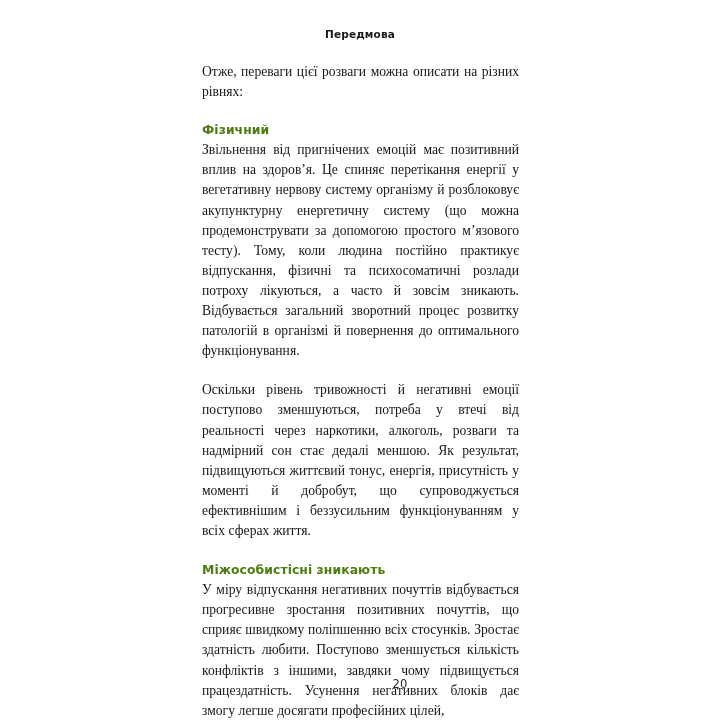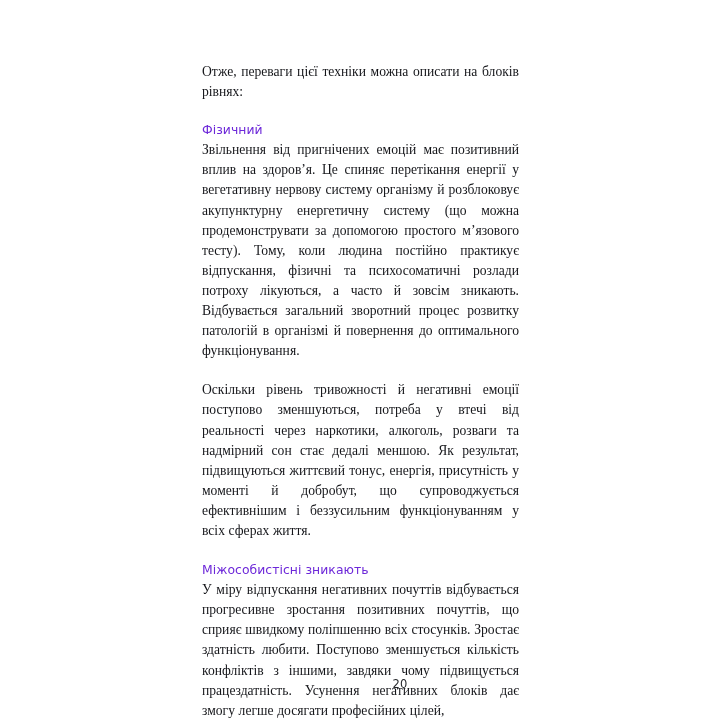--- a/index.html
+++ b/index.html
@@ -57,23 +57,23 @@
     color: #15161a;
     hyphens: manual;
     -webkit-hyphens: manual;
     word-spacing: 0.02em;
   }
 
   h2.section-heading {
     margin: 0;
     font-family: "DejaVu Sans", "Liberation Sans", sans-serif;
     font-size: 12.4px;
-    font-weight: 400;
+    font-weight: 700;
     line-height: 20.1px;
-    color: #6d28d9;
+    color: #4d7c0f;
     text-align: left;
     letter-spacing: 0.05px;
   }
 
   
   .gap-intro { height: 18px; }
   .gap-section { height: 19px; }
 
   
   .folio {
@@ -88,24 +88,25 @@
     color: #26282c;
     letter-spacing: 0.2px;
     padding-left: 40px;
   }
 </style>
 </head>
 <body>
 
 <div class="page">
 
+  <div class="running-head">Передмова</div>
 
   <div class="text-column">
 
-    <p class="body-text">Отже, переваги цієї техніки можна описати на блоків рівнях:</p>
+    <p class="body-text">Отже, переваги цієї розваги можна описати на різних рівнях:</p>
 
     <div class="gap-intro"></div>
 
     <h2 class="section-heading">Фізичний</h2>
     <p class="body-text">Звільнення від пригнічених емоцій має позитивний вплив на здоров’я. Це спиняє перетікання енергії у вегетативну нервову систему організму й розблоковує акупунктурну енергетичну систему (що можна продемонструвати за допомогою простого м’язового тесту). Тому, коли людина постійно практикує відпускання, фізичні та психосоматичні розлади потроху лікуються, а часто й зовсім зникають. Відбувається загальний зворотний процес розвитку патологій в організмі й повернення до оптимального функціонування.</p>
 
     <div class="gap-section"></div>
 
     <p class="body-text">Оскільки рівень тривожності й негативні емоції поступово зменшуються, потреба у втечі від реальності через наркотики, алкоголь, розваги та надмірний сон стає дедалі меншою. Як результат, підвищуються життєвий тонус, енергія, присутність у моменті й добробут, що супроводжується ефективнішим і беззусильним функціонуванням у всіх сферах життя.</p>
 

